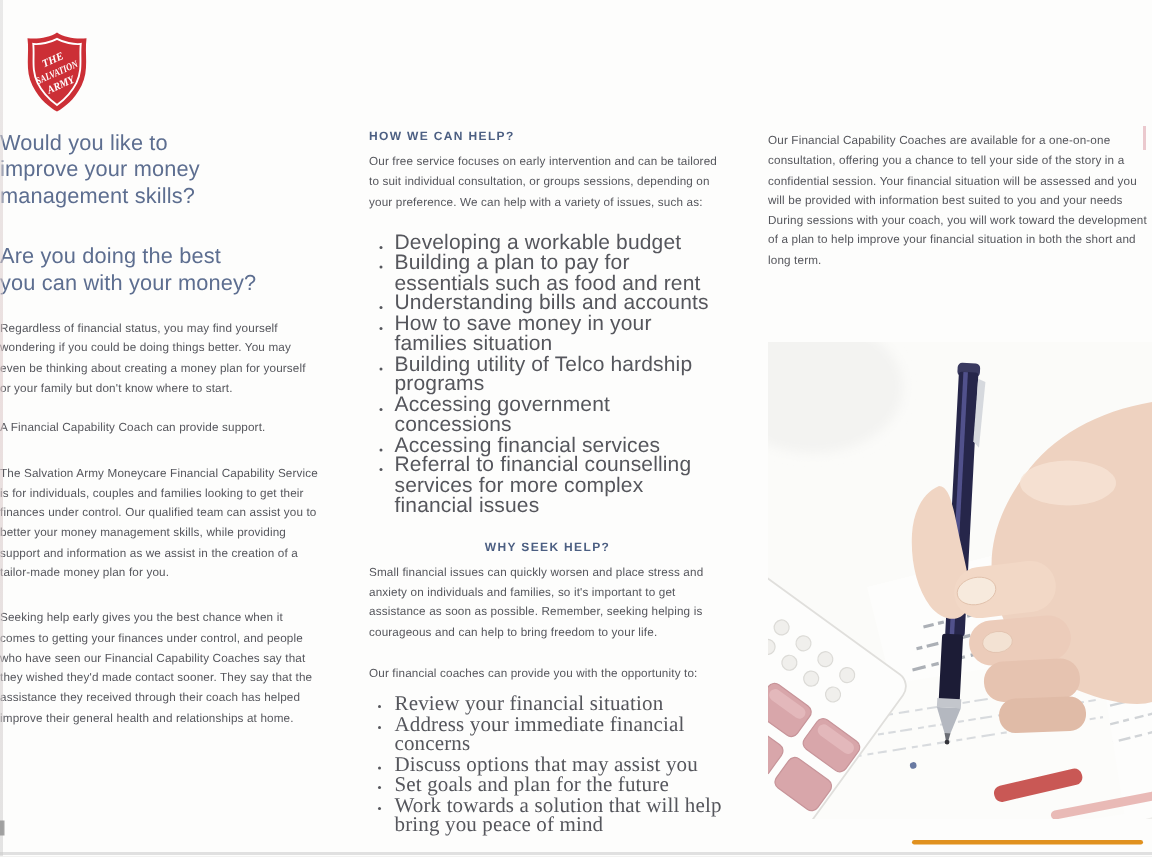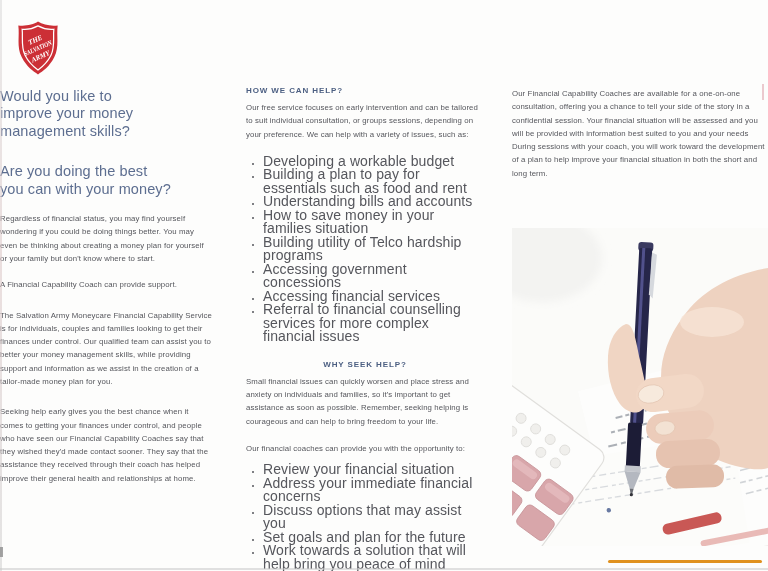--- a/index.html
+++ b/index.html
@@ -18,21 +18,21 @@
   .sec-head{
     font-size:8px;line-height:13px;font-weight:bold;color:#4c5f82;
     letter-spacing:.9px;margin:0;white-space:pre-line;
   }
   p{margin:0;font-size:7.8px;line-height:13.3px;color:#55565c;letter-spacing:.1px;}
   ul{margin:0;padding-left:17px;}
   li{font-size:14px;line-height:13.5px;color:#55565c;letter-spacing:.1px;}
   li::marker{color:#55565c;font-size:7px;}
   .mb23{margin-bottom:23px;} .mb14{margin-bottom:14px;} .mb13{margin-bottom:13px;}
   .mb17{margin-bottom:17px;} .mb4{margin-bottom:4px;}
-  .mt14{margin-top:14px;} .mt31{margin-top:14px;text-align:center;} .mt8{margin-top:8px;} .mt3{margin-top:3px;}
+  .mt14{margin-top:14px;} .mt31{margin-top:14px;text-align:center;} .mt8{margin-top:8px;font-family:Liberation Serif, serif;} .mt3{margin-top:3px;}
   .logo{position:absolute;left:14px;top:18px;width:48px;height:60px;}
   .photo{
     position:absolute;left:512px;top:228px;width:256px;height:318px;overflow:hidden;
   }
   .divider{
     position:absolute;left:608px;top:560px;width:154px;height:3px;
     border-radius:2px;background:#e0911f;
   }
   .edge-left{
     position:absolute;left:0;top:0;width:2px;height:571px;opacity:.55;

